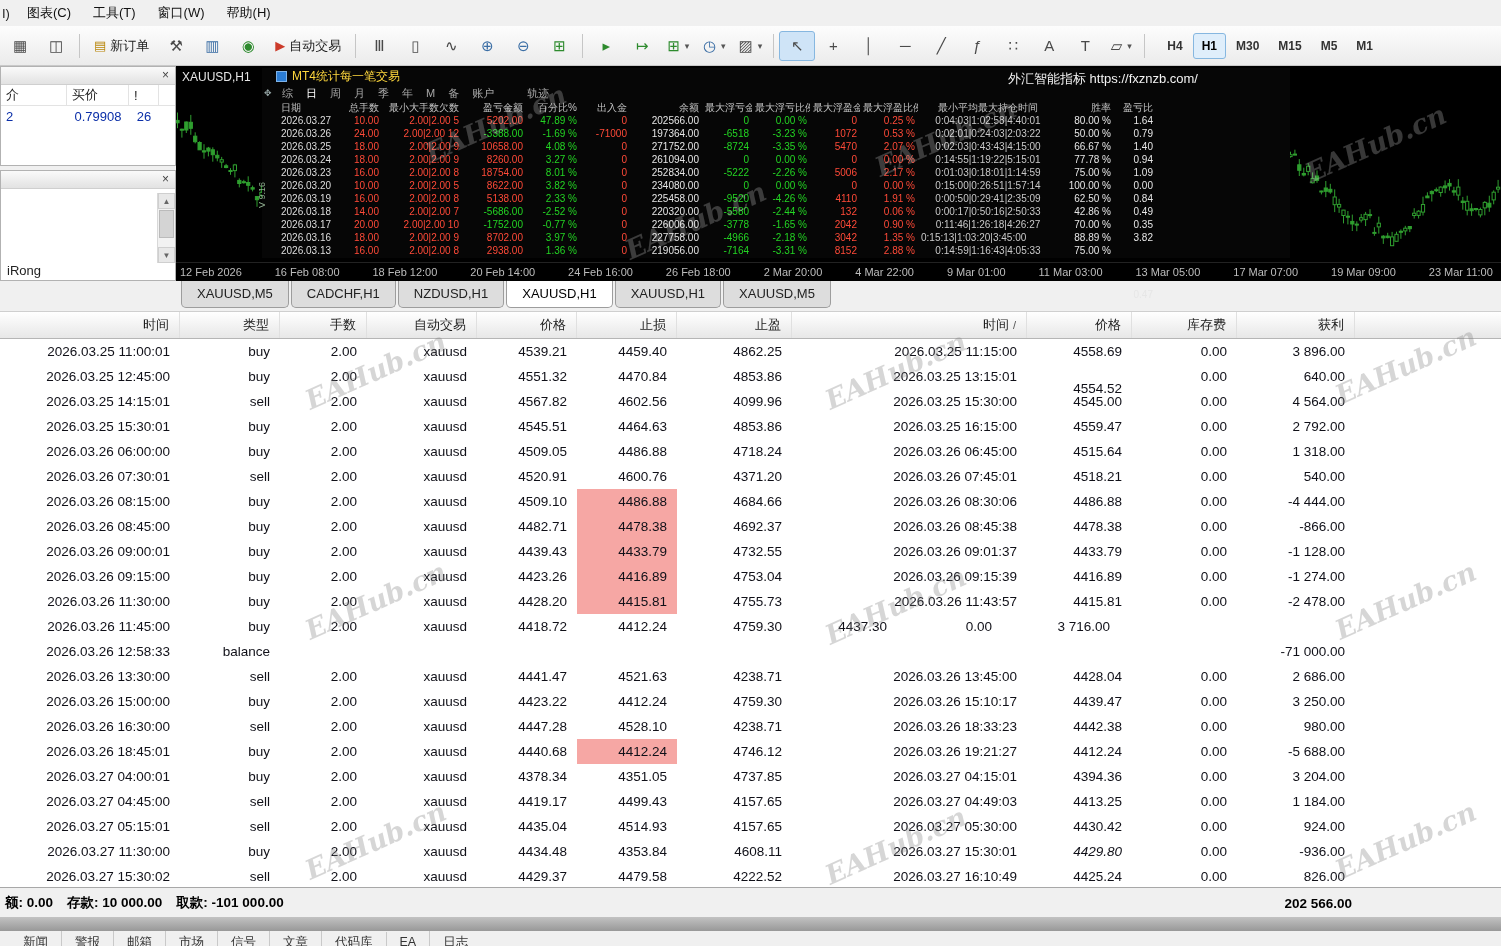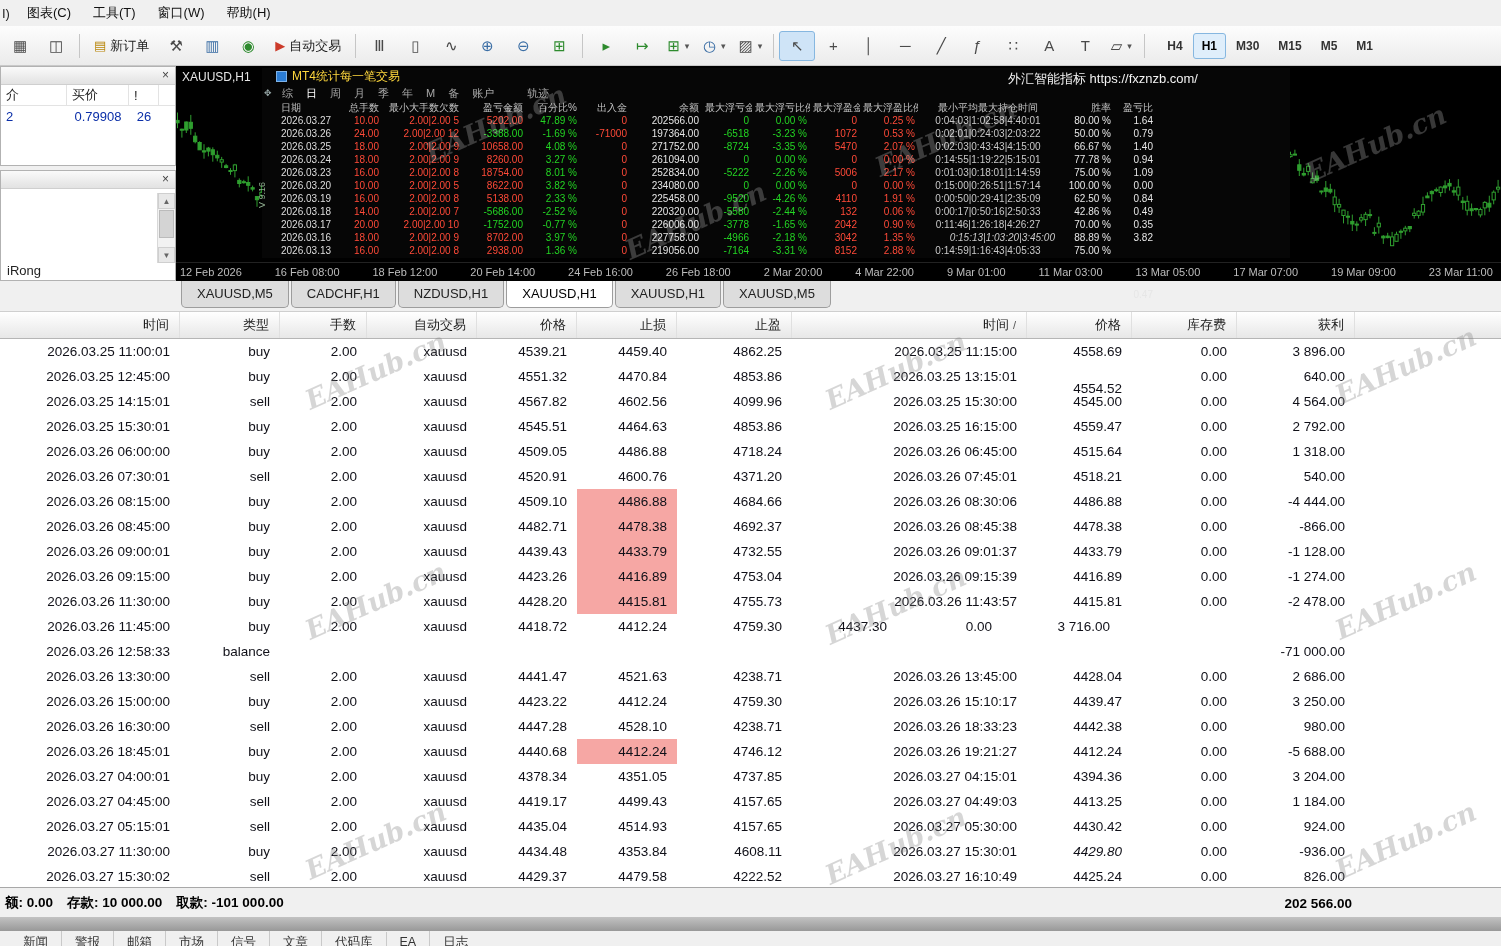--- a/index.html
+++ b/index.html
@@ -1045,21 +1045,21 @@
             <span class="scell s-red" style="width: 40px; text-align: right;">18.00</span>
             <span class="scell s-red" style="width: 80px; text-align: right;">2.00|2.00 9</span>
             <span class="scell s-red" style="width: 64px; text-align: right;">8702.00</span>
             <span class="scell s-green" style="width: 54px; text-align: right;">3.97 %</span>
             <span class="scell s-red" style="width: 50px; text-align: right;">0</span>
             <span class="scell s-white" style="width: 72px; text-align: right;">227758.00</span>
             <span class="scell s-green" style="width: 50px; text-align: right;">-4966</span>
             <span class="scell s-green" style="width: 58px; text-align: right;">-2.18 %</span>
             <span class="scell s-red" style="width: 50px; text-align: right;">3042</span>
             <span class="scell s-red" style="width: 58px; text-align: right;">1.35 %</span>
-            <span class="scell s-gray" style="width: 140px; text-align: right; font-style: italic;">0:15:13|1:03:20|3:45:00</span>
+            <span class="scell s-gray" style="width: 140px; text-align: left;">0:15:13|1:03:20|3:45:00</span>
             <span class="scell s-white" style="width: 56px; text-align: right;">88.89 %</span>
             <span class="scell s-white" style="width: 42px; text-align: right;">3.82</span>
           </div>
           <div class="srow">
             <span class="scell s-date" style="width: 64px; text-align: left;">2026.03.13</span>
             <span class="scell s-red" style="width: 40px; text-align: right;">16.00</span>
             <span class="scell s-red" style="width: 80px; text-align: right;">2.00|2.00 8</span>
             <span class="scell s-red" style="width: 64px; text-align: right;">2938.00</span>
             <span class="scell s-green" style="width: 54px; text-align: right;">1.36 %</span>
             <span class="scell s-red" style="width: 50px; text-align: right;">0</span>

